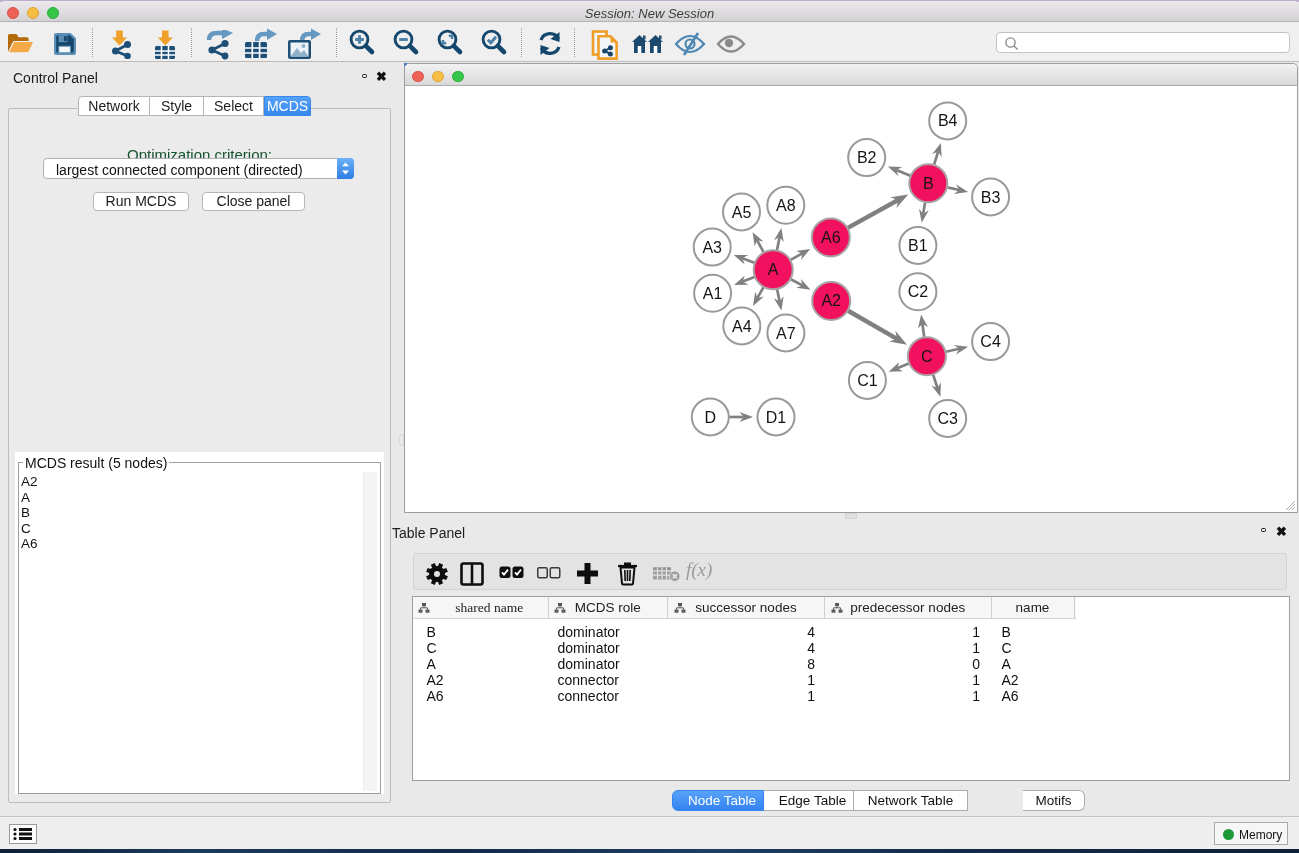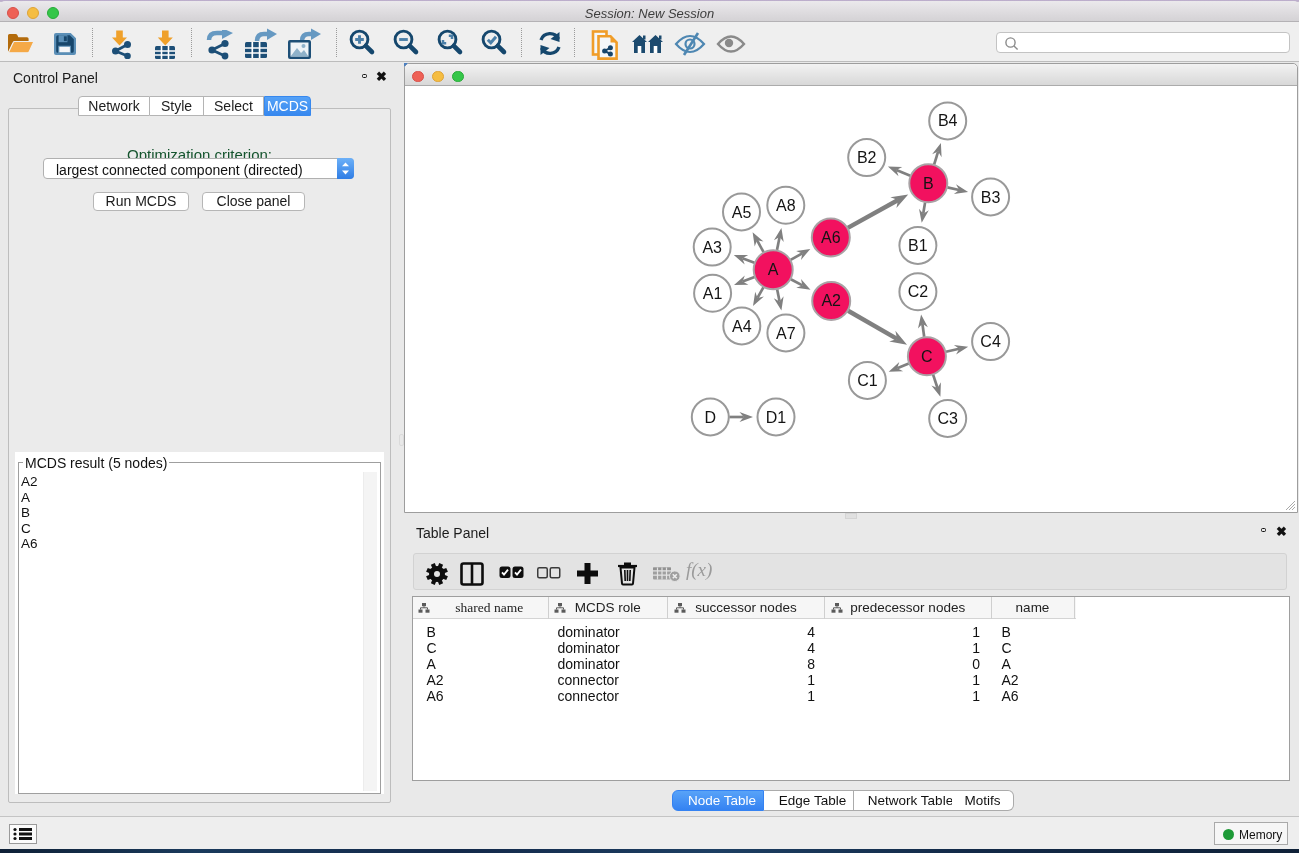--- a/index.html
+++ b/index.html
@@ -60,21 +60,21 @@
     border-radius:5px 5px 0 0; }
   #netTitle .txt { position:absolute; width:100%; top:4px; text-align:center; font-size:13px; color:#2e2e2e; }
   .ntl { position:absolute; top:6.5px; width:11.5px; height:11.5px; border-radius:50%; }
   #grip { position:absolute; right:1px; bottom:1px; width:12px; height:12px; }
   #blueCorner { position:absolute; left:-1px; top:-1px; width:0; height:0;
     border-top:4px solid #4a7fc0; border-right:4px solid transparent; }
   
   #vsplit { left:398.5px; top:434px; width:5px; height:12px; background:#e8e8e8; border:1px solid #dadada; border-radius:2px; }
   #hsplit { left:845px; top:513px; width:12px; height:6px; background:#e0e0e0; border:1px solid #d4d4d4; }
   
-  #tpHead { left:416px; top:525px; font-size:14px; color:#1c1c1c; }
+  #tpHead { left:392px; top:525px; font-size:14px; color:#1c1c1c; }
   #tpToolbar { left:413px; top:553px; width:874px; height:37px; background:#e3e3e3;
     border:1px solid #d2d2d2; border-radius:3px; }
   #tbl { left:412px; top:596px; width:878px; height:185px; background:#fff; border:1px solid #9e9e9e; }
   #tblHead { position:absolute; left:0; top:0; width:663px; height:22px; background:#f6f6f6;
     border-bottom:1px solid #d4d4d4; }
   .th { position:absolute; top:0; height:22px; border-right:1px solid #cfcfcf; }
   .th .htxt { position:absolute; width:100%; top:3px; text-align:center; font-size:13.5px; color:#222; }
   .trow { position:absolute; font-size:14px; color:#111; }
   .num { text-align:right; }
   
@@ -452,21 +452,21 @@
   <div class="trow" style="left:588.5px;top:74.5px;">A2</div>
   <div class="trow" style="left:13.5px;top:90.5px;">A6</div>
   <div class="trow" style="left:144.5px;top:90.5px;">connector</div>
   <div class="trow num" style="left:255px;top:90.5px;width:147px;">1</div>
   <div class="trow num" style="left:412px;top:90.5px;width:155px;">1</div>
   <div class="trow" style="left:588.5px;top:90.5px;">A6</div>
 </div>
 <div class="btab btabsel" style="left:672px;width:92px;border-radius:6px 0 0 6px;">Node Table</div>
 <div class="btab" style="left:764px;width:90px;border-left:none;padding-left:8px;">Edge Table</div>
 <div class="btab" style="left:854px;width:114px;border-left:none;">Network Table</div>
-<div class="btab" style="left:952px;width:62px;border-radius:0 6px 6px 0;border-left:none;">Motifs</div>
+<div class="btab" style="left:1023px;width:62px;border-radius:0 6px 6px 0;border-left:none;">Motifs</div>
 
 <div id="statusbar" class="abs"></div>
 <div id="listBtn" class="abs">
   <svg width="20" height="14" style="left:3px;top:2px" viewBox="0 0 20 14">
     <circle cx="2" cy="2.5" r="1.6" fill="#111"></circle>
       <rect x="6" y="1" width="13" height="3" fill="#111"></rect>
     <circle cx="2" cy="7" r="1.6" fill="#111"></circle>
       <rect x="6" y="5.5" width="13" height="3" fill="#111"></rect>
     <circle cx="2" cy="11.5" r="1.6" fill="#111"></circle>
       <rect x="6" y="10" width="13" height="3" fill="#111"></rect>

